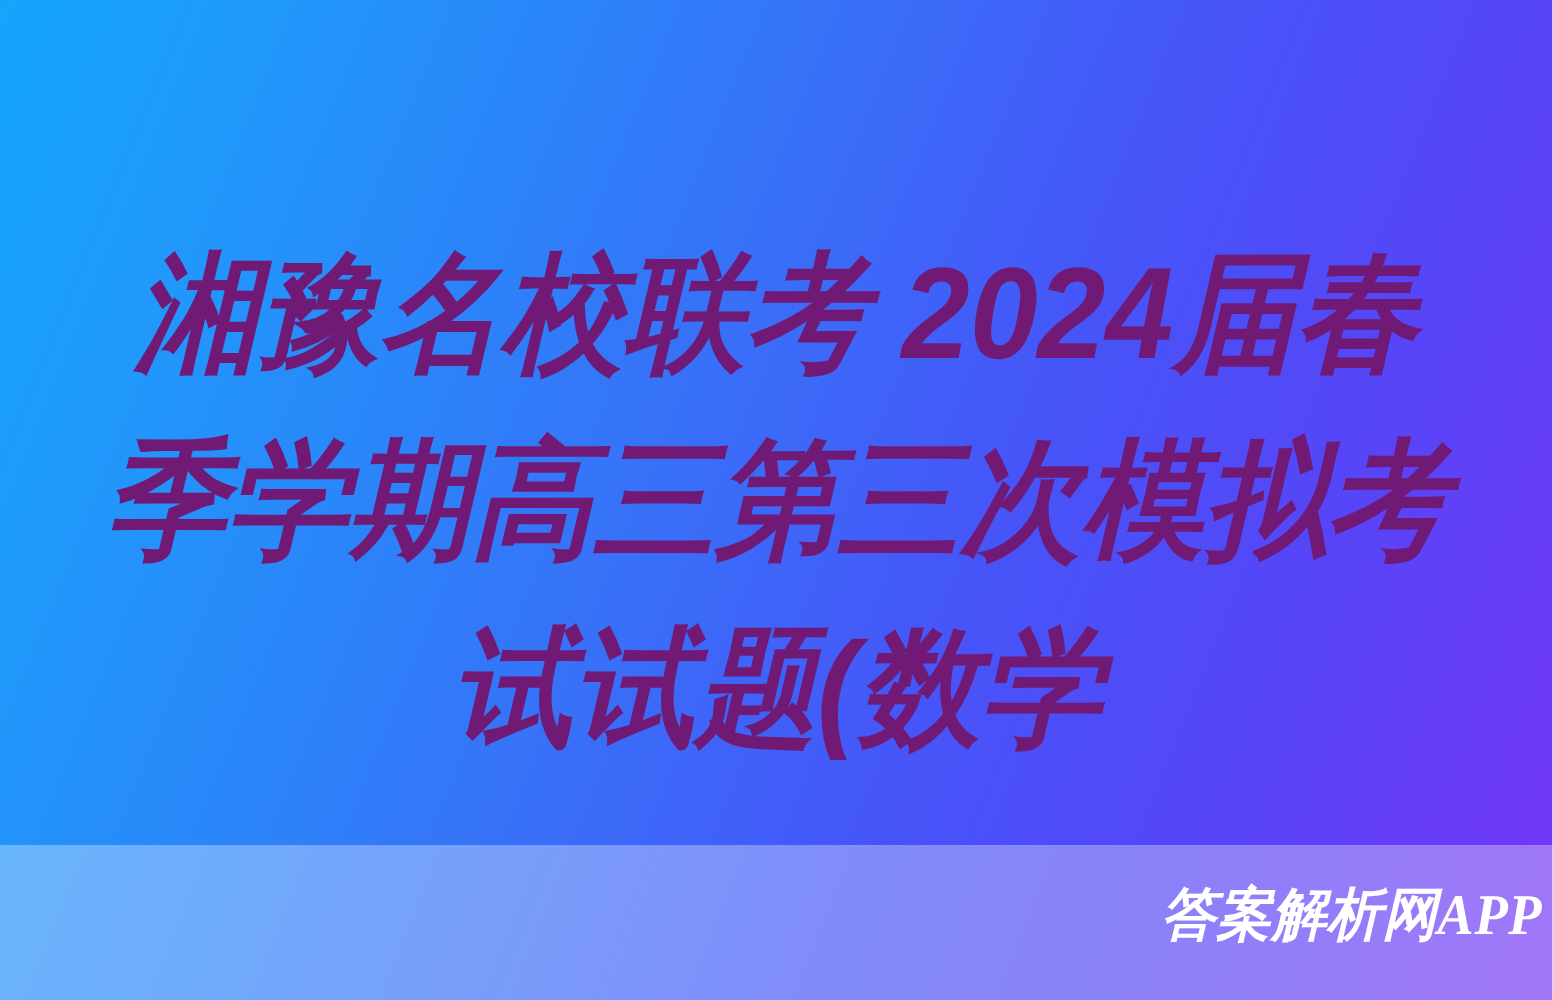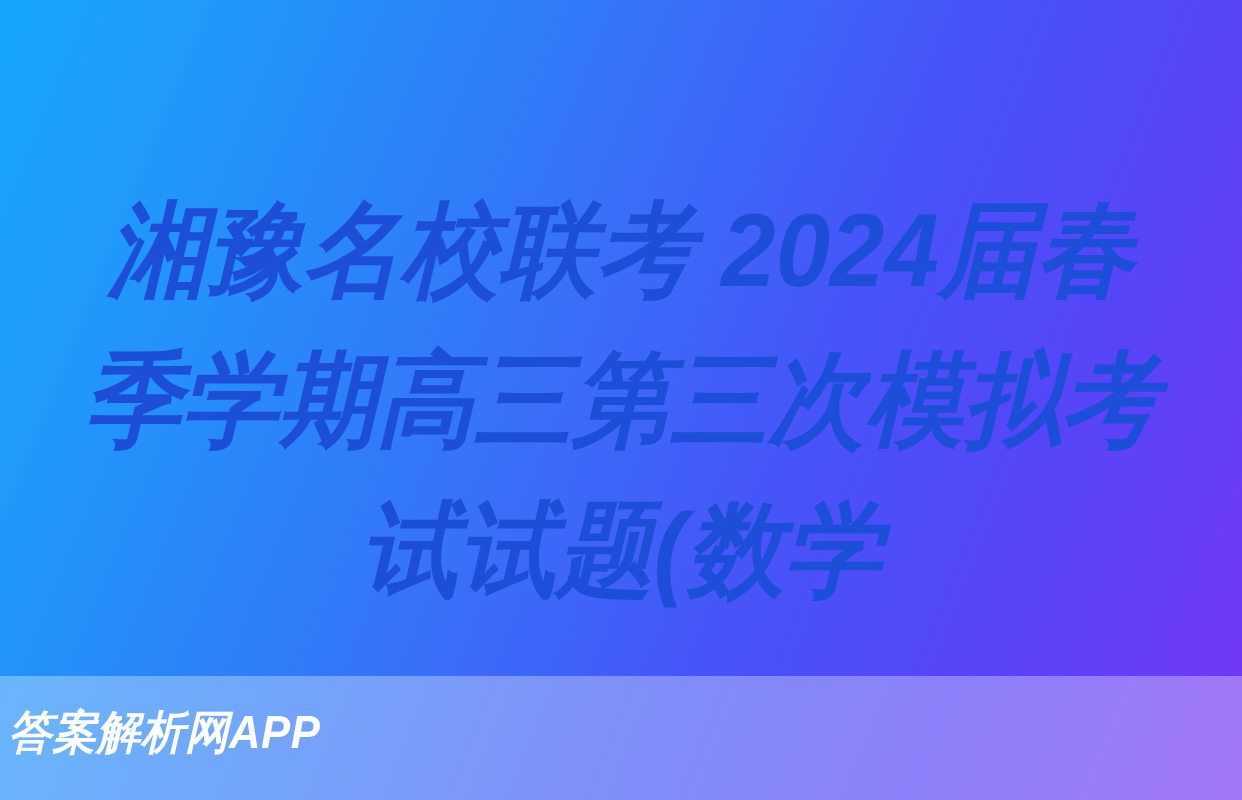--- a/index.html
+++ b/index.html
@@ -31,21 +31,21 @@
         #7435f5 100%);
   }
 
   
   #headline {
     position: absolute;
     left: 0;
     right: 0;
     top: 176px;
     text-align: center;
-    color: #1d4ed8;
+    color: #701a75;
     z-index: 3;
     pointer-events: none;
   }
 
   .hl-line {
     display: block;
     font-size: 104px;
     line-height: 150px;
     font-weight: 700;
     font-style: italic;
@@ -64,23 +64,24 @@
     height: 124px;
     background: rgba(255, 255, 255, 0.32);
     z-index: 4;
   }
 
   #watermark {
     position: absolute;
     left: 0;
     right: 0;
     top: 703px;
-    text-align: left;
+    text-align: right;
     z-index: 5;
     pointer-events: none;
+    font-family: Liberation Serif, serif;
   }
 
   .wm-text {
     display: inline-block;
     color: #ffffff;
     font-size: 46px;
     line-height: 58px;
     font-weight: 700;
     font-style: italic;
     letter-spacing: 0.5px;

